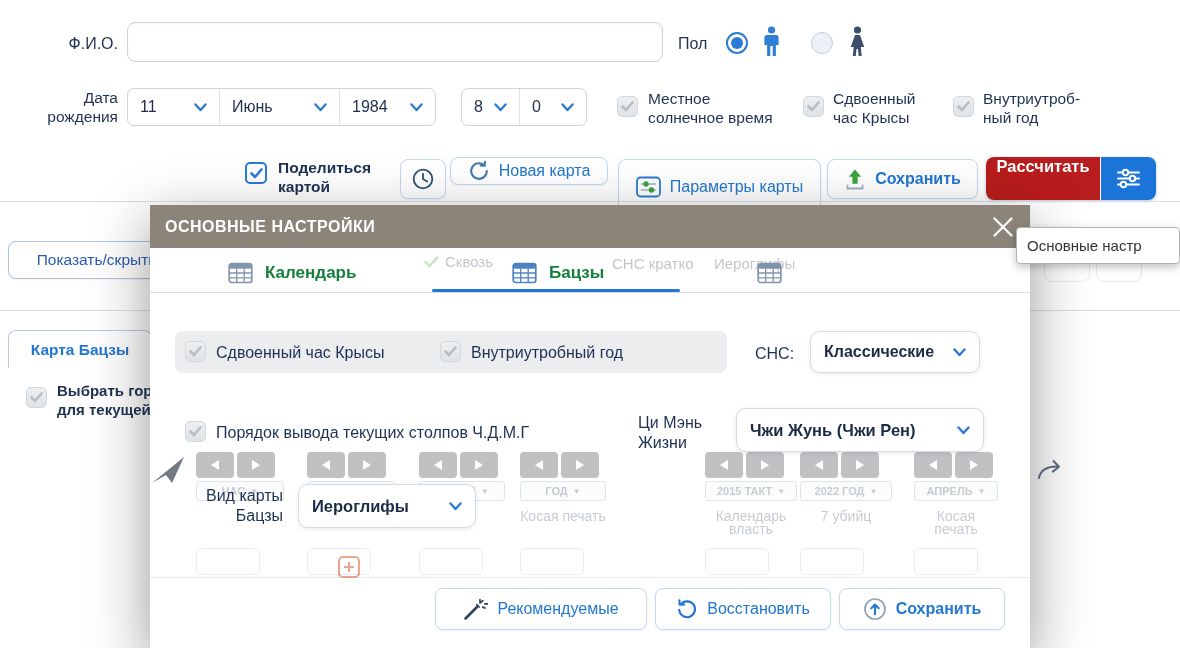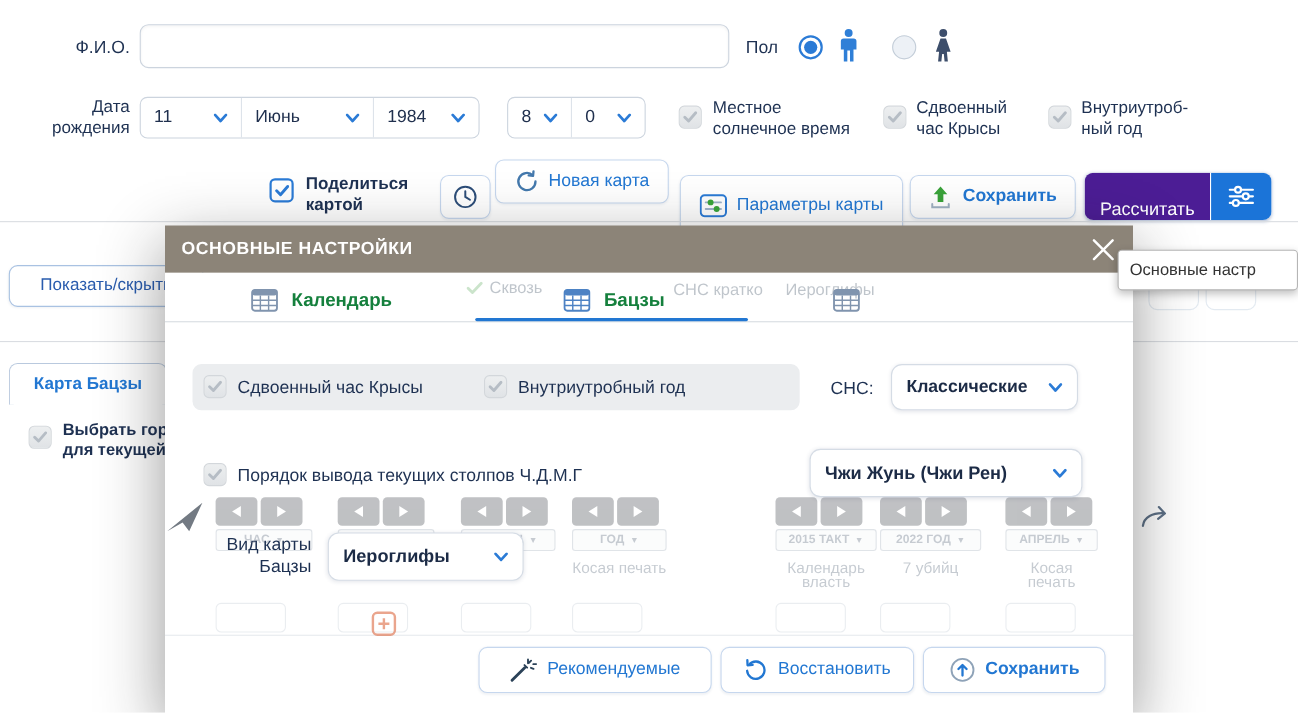--- a/index.html
+++ b/index.html
@@ -152,21 +152,21 @@
   </div>
   <div class="lbl" style="left:278px;top:158px;width:96px;font-weight:bold">Поделиться картой</div>
 
   <div class="obtn" style="left:400px;top:159px;width:46px;height:40px">
     <svg width="24" height="24" viewBox="0 0 24 24" fill="none" stroke="#2d4e79" stroke-width="1.8">
         <circle cx="12" cy="12" r="9.3"></circle>
         <path d="M12 6.8V12l4.2 2.6" stroke-linecap="round"></path>
       </svg>
   </div>
 
-  <div class="obtn" style="left:450px;top:145px;width:158px;height:40px">
+  <div class="obtn" style="left:450px;top:157px;width:158px;height:28px">
     <svg width="22" height="22" viewBox="0 0 22 22" fill="none" stroke="#4479ad" stroke-width="2.1">
         <path d="M18.8 11a7.8 7.8 0 1 1-2.4-5.6" stroke-linecap="round"></path>
         <polyline points="17,1.8 16.6,5.8 12.6,5.4" stroke-linecap="round" stroke-linejoin="round"></polyline>
       </svg>
     <span>Новая карта</span>
   </div>
 
   <div class="obtn" style="left:618px;top:159px;width:203px;height:56px">
     <svg width="25" height="22" viewBox="0 0 25 22">
       <rect x="1" y="1.5" width="23" height="19" rx="3.5" fill="none" stroke="#2b7bd6" stroke-width="1.8"></rect>
@@ -179,21 +179,21 @@
 
   <div class="obtn" style="left:827px;top:159px;width:151px;height:40px;font-weight:bold">
     <svg width="22" height="22" viewBox="0 0 22 22">
       <path d="M11 1.5l6.2 7.2h-3.6v7h-5.2v-7H4.8z" fill="#3aa33a"></path>
       <path d="M3.5 17.5v3h15v-3" fill="none" stroke="#9fb0c2" stroke-width="1.8" stroke-linecap="round"></path>
     </svg>
     <span>Сохранить</span>
   </div>
 
   <div class="abs" style="left:986px;top:157px;height:43px;display:flex;border-radius:8px;overflow:hidden;box-shadow:0 1px 3px rgba(20,60,130,.3)">
-    <div style="width:114px;background:#4c1d95;color:#fff;display:flex;align-items:flex-end;justify-content:center;font-size:16.5px;font-weight:normal;cursor:pointer">
+    <div style="width:114px;background:#b91c1c;color:#fff;display:flex;align-items:flex-start;justify-content:center;font-size:16.5px;font-weight:bold;cursor:pointer">
       <span>Рассчитать</span>
     </div>
     <div style="width:1px;background:rgba(255,255,255,.45)"></div>
     <div style="width:55px;background:#1b74d8;display:flex;align-items:center;justify-content:center;cursor:pointer">
       <svg width="25" height="21" viewBox="0 0 25 21" fill="none" stroke="#fff" stroke-width="2" stroke-linecap="round">
         <path d="M2 4.5h21M2 10.5h21M2 16.5h21"></path>
         <circle cx="9.5" cy="4.5" r="2.7" fill="#1b74d8"></circle>
           <circle cx="16.5" cy="10.5" r="2.7" fill="#1b74d8"></circle>
           <circle cx="7.5" cy="16.5" r="2.7" fill="#1b74d8"></circle>
       </svg>
@@ -419,20 +419,21 @@
             <polyline points="1.5,1.5 6.5,7 11.5,1.5"></polyline>
           </svg>
       </div>
 
       <div class="cb" style="left:35px;top:173px">
         <svg width="13" height="11" viewBox="0 0 13 11">
             <polyline points="1.5,5.5 5,9 11.5,1.5"></polyline>
           </svg>
       </div>
       <div class="lbl" style="left:66px;top:175px;font-size:16px">Порядок вывода текущих столпов Ч.Д.М.Г</div>
+      <div class="lbl" style="left:488px;top:165px;width:88px;font-size:16px;line-height:20px">Ци Мэнь Жизни</div>
       <div class="card" style="left:586px;top:160px;width:248px;height:44px">
         <span class="v" style="font-weight:bold;font-size:16.5px">Чжи Жунь (Чжи Рен)</span>
         <svg class="chev" width="13" height="9" viewBox="0 0 13 9">
             <polyline points="1.5,1.5 6.5,7 11.5,1.5"></polyline>
           </svg>
       </div>
 
       <div class="lbl" style="left:47px;top:238px;width:86px;text-align:right;font-size:16px;line-height:20px">Вид карты Бацзы</div>
       <div class="card" style="left:148px;top:236px;width:178px;height:44px">
         <span class="v" style="font-weight:bold;font-size:16.5px">Иероглифы</span>

